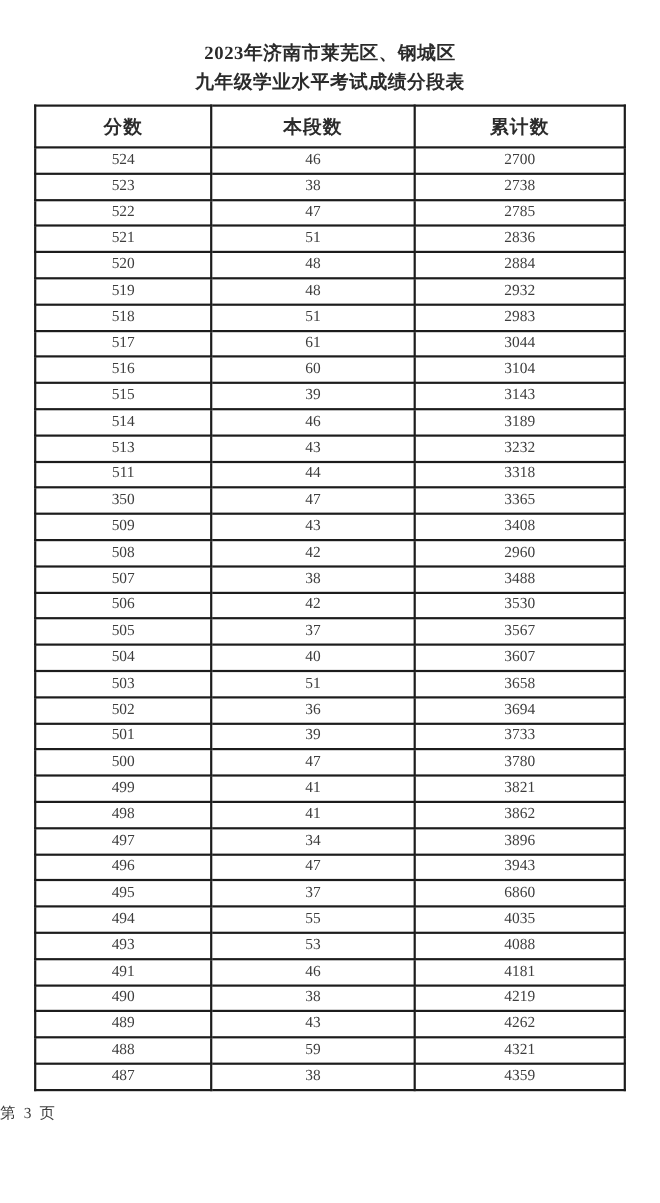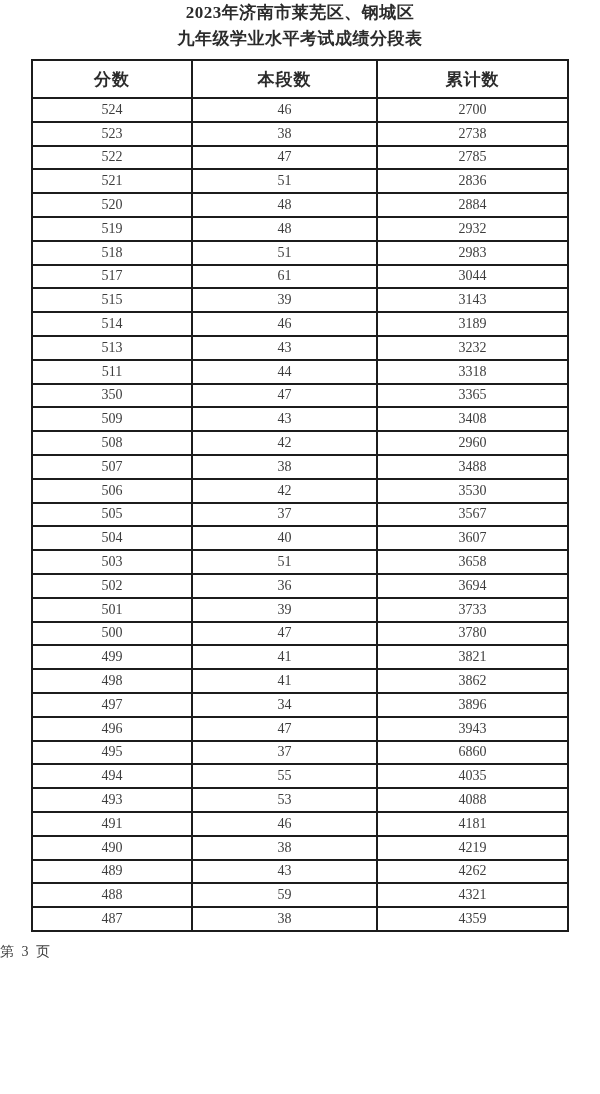--- a/index.html
+++ b/index.html
@@ -8,20 +8,21 @@
     background: #ffffff;
     font-family: "Liberation Serif", "DejaVu Serif", serif;
   }
   body {
     height: 1094px;
     overflow: hidden;
   }
   .page {
     width: 600px;
     height: 1094px;
+    padding-top: 36px;
     background: #ffffff;
   }
   .doc-title {
     text-align: center;
     font-size: 17px;
     font-weight: bold;
     color: #2b2b2b;
     line-height: 26px;
     letter-spacing: 0.5px;
   }
@@ -118,20 +119,25 @@
           <td>518</td>
           <td>51</td>
           <td>2983</td>
         </tr>
         <tr>
           <td>517</td>
           <td>61</td>
           <td>3044</td>
         </tr>
         <tr>
+          <td>516</td>
+          <td>60</td>
+          <td>3104</td>
+        </tr>
+        <tr>
           <td>515</td>
           <td>39</td>
           <td>3143</td>
         </tr>
         <tr>
           <td>514</td>
           <td>46</td>
           <td>3189</td>
         </tr>
         <tr>

